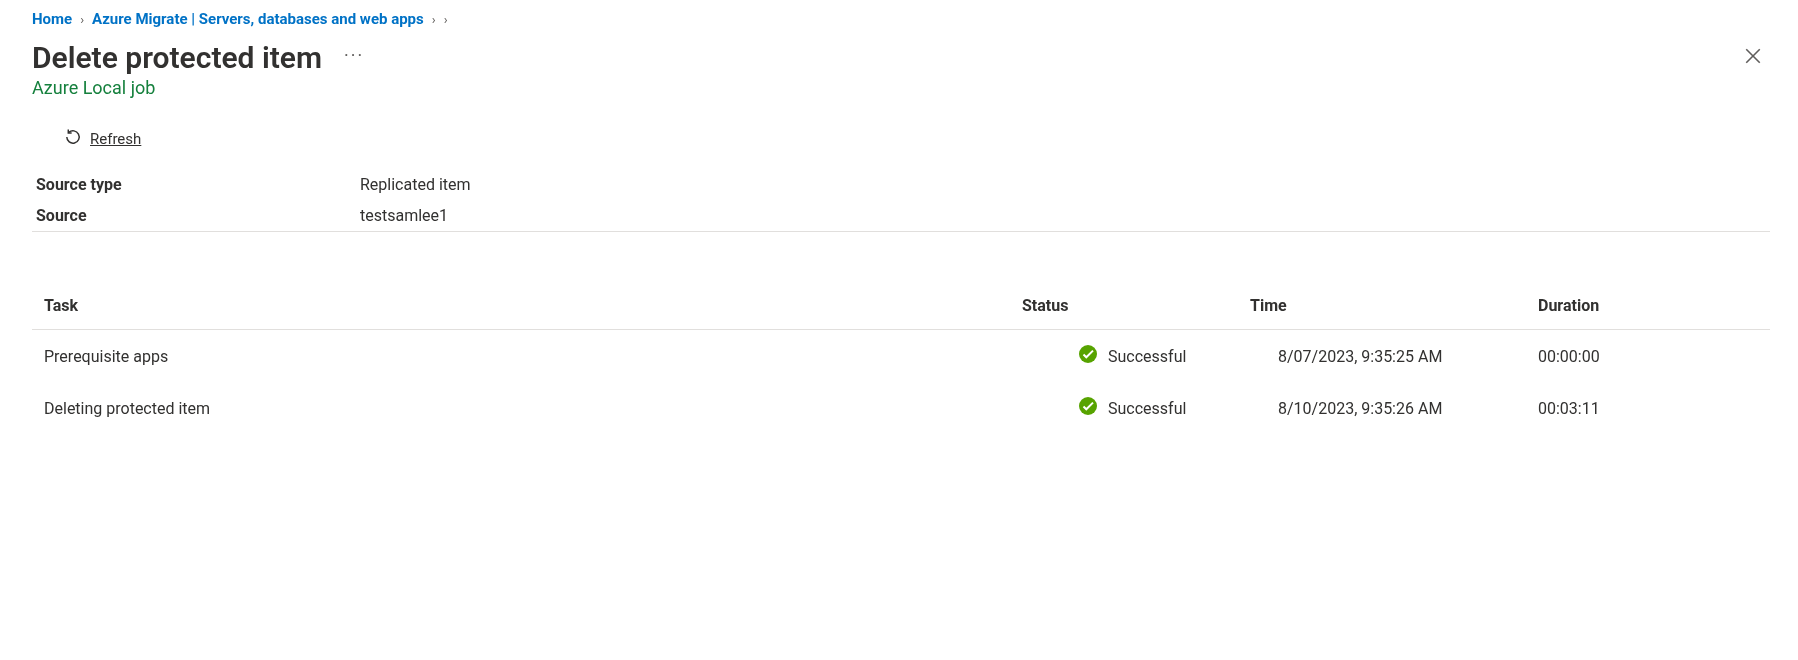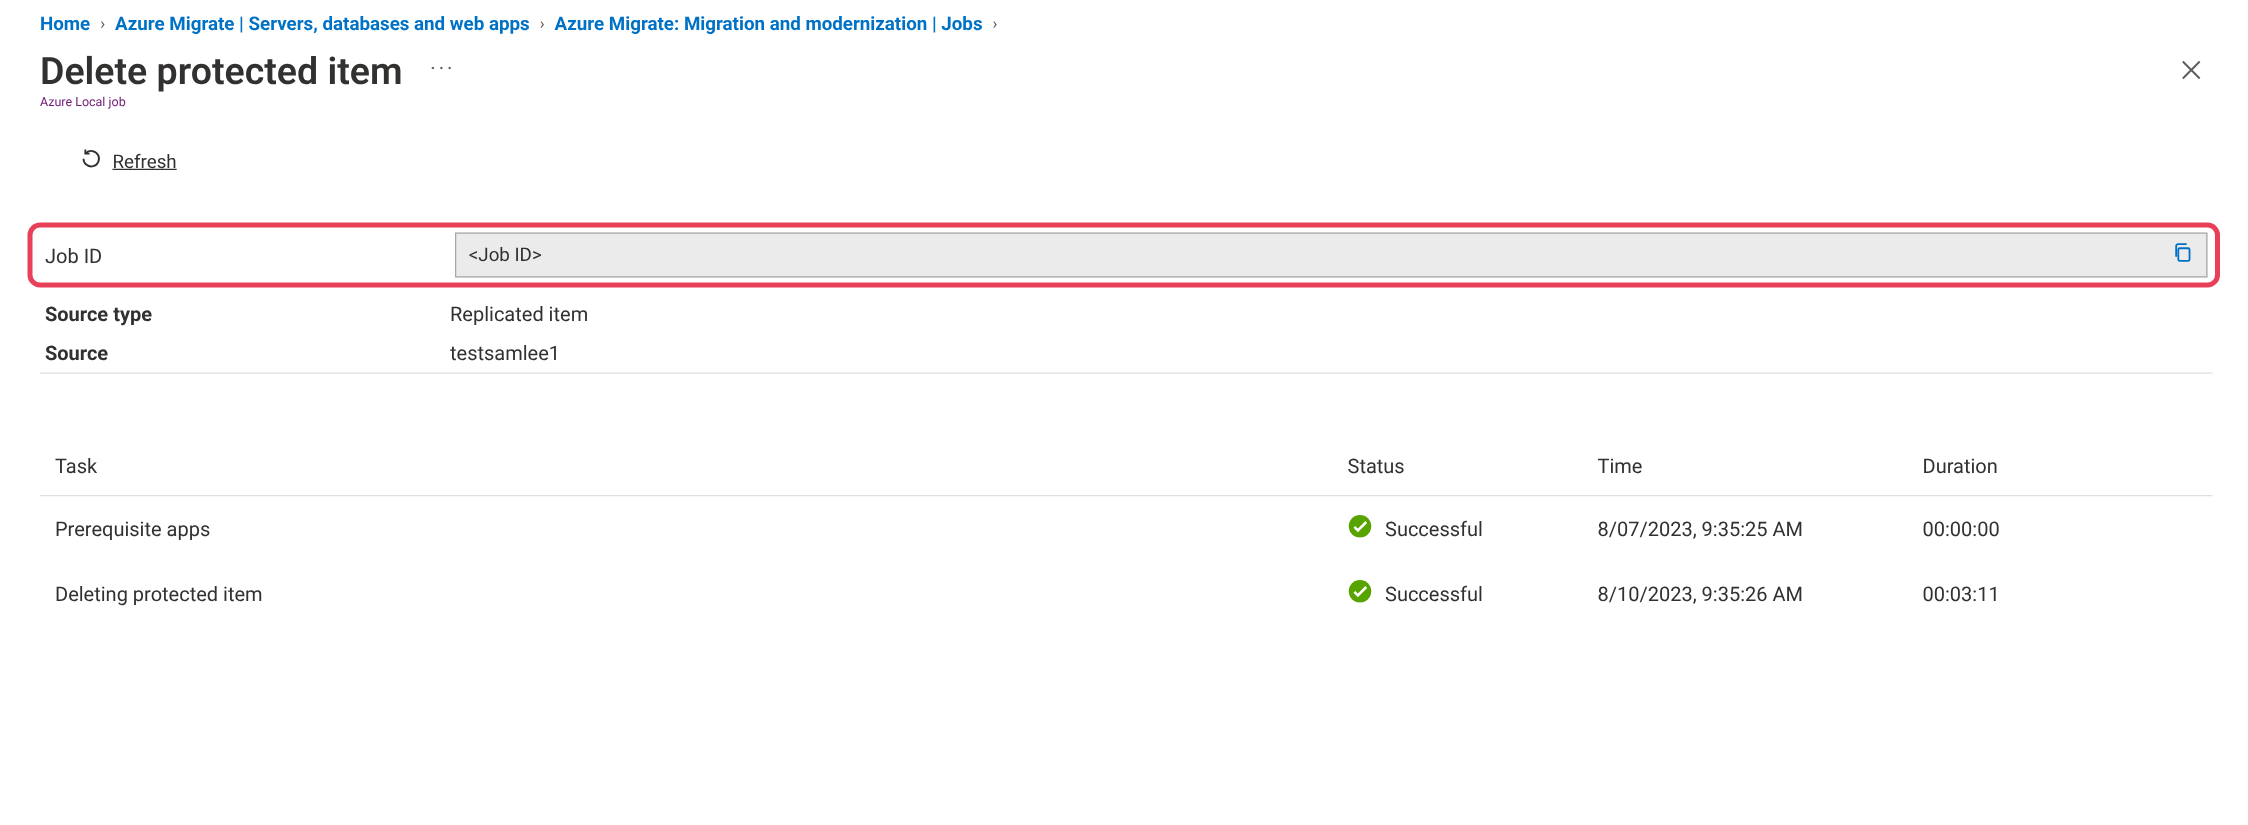--- a/index.html
+++ b/index.html
@@ -45,22 +45,22 @@
     padding-bottom: 4px;
   }
   .close-btn {
     margin-left: auto;
     font-size: 20px;
     color: #605e5c;
     cursor: pointer;
     padding: 4px 8px;
   }
   .subtitle {
-    font-size: 10px;
-    color: #701a75;
+    font-size: 18px;
+    color: #15803d;
     padding: 2px 0 0 32px;
   }
   .toolbar {
     display: flex;
     align-items: center;
     gap: 8px;
     padding: 30px 0 14px 64px;
     color: #323130;
     cursor: pointer;
     text-decoration: underline;
@@ -109,39 +109,39 @@
   }
   .tasks-header, .task-row {
     display: grid;
     grid-template-columns: 1fr 200px 260px 220px;
     align-items: center;
     padding: 14px 12px;
   }
   .tasks-header {
     border-bottom: 1px solid #e1dfdd;
     font-size: 16px;
-    font-weight: 400;
-    color: #323130;
+    font-weight: 700;
+    color: #323130;
+    gap: 28px;
   }
   .task-row {
     font-size: 16px;
   }
   .status-cell { display: flex; align-items: center; gap: 10px; }
   .success-icon svg { width: 20px; height: 20px; }
 </style>
 </head>
 <body>
 
 <div class="page">
   <nav class="breadcrumb">
     <a href="#">Home</a>
     <span class="chevron">›</span>
     <a href="#">Azure Migrate | Servers, databases and web apps</a>
     <span class="chevron">›</span>
-    <a href="#">Azure Migrate: Migration and modernization | Jobs</a>
     <span class="chevron">›</span>
   </nav>
 
   <div class="header-row">
     <h1 class="title">Delete protected item</h1>
     <span class="more-dots">···</span>
     <span class="close-btn">
       <svg viewBox="0 0 16 16" width="18" height="18" stroke="#605e5c" stroke-width="1.4" fill="none">
           <line x1="2" y1="2" x2="14" y2="14"></line>
           <line x1="14" y1="2" x2="2" y2="14"></line>
@@ -153,32 +153,20 @@
   <div class="toolbar">
     <span class="refresh-icon">
       <svg viewBox="0 0 16 16" fill="none" stroke="#323130" stroke-width="1.3">
           <path d="M2.5 8a5.5 5.5 0 1 0 1.8-4.1"></path>
           <polyline points="3.8 1.4 3.8 4.4 6.8 4.4"></polyline>
         </svg>
     </span>
     <span class="toolbar-label">Refresh</span>
   </div>
 
-  <div class="highlight-box">
-    <div class="prop-label">Job ID</div>
-    <div class="jobid-field">
-      <span class="jobid-value">&lt;Job ID&gt;</span>
-      <span class="copy-icon">
-        <svg viewBox="0 0 16 16" fill="none" stroke="#0072c6" stroke-width="1.3">
-            <rect x="5" y="5" width="8" height="9" rx="1"></rect>
-            <path d="M3.5 11V3.5A1.5 1.5 0 0 1 5 2h6"></path>
-          </svg>
-      </span>
-    </div>
-  </div>
 
   <div class="props">
     <div class="prop-row">
       <div class="prop-label">Source type</div>
       <div class="prop-value">Replicated item</div>
     </div>
     <div class="prop-row">
       <div class="prop-label">Source</div>
       <div class="prop-value">testsamlee1</div>
     </div>

